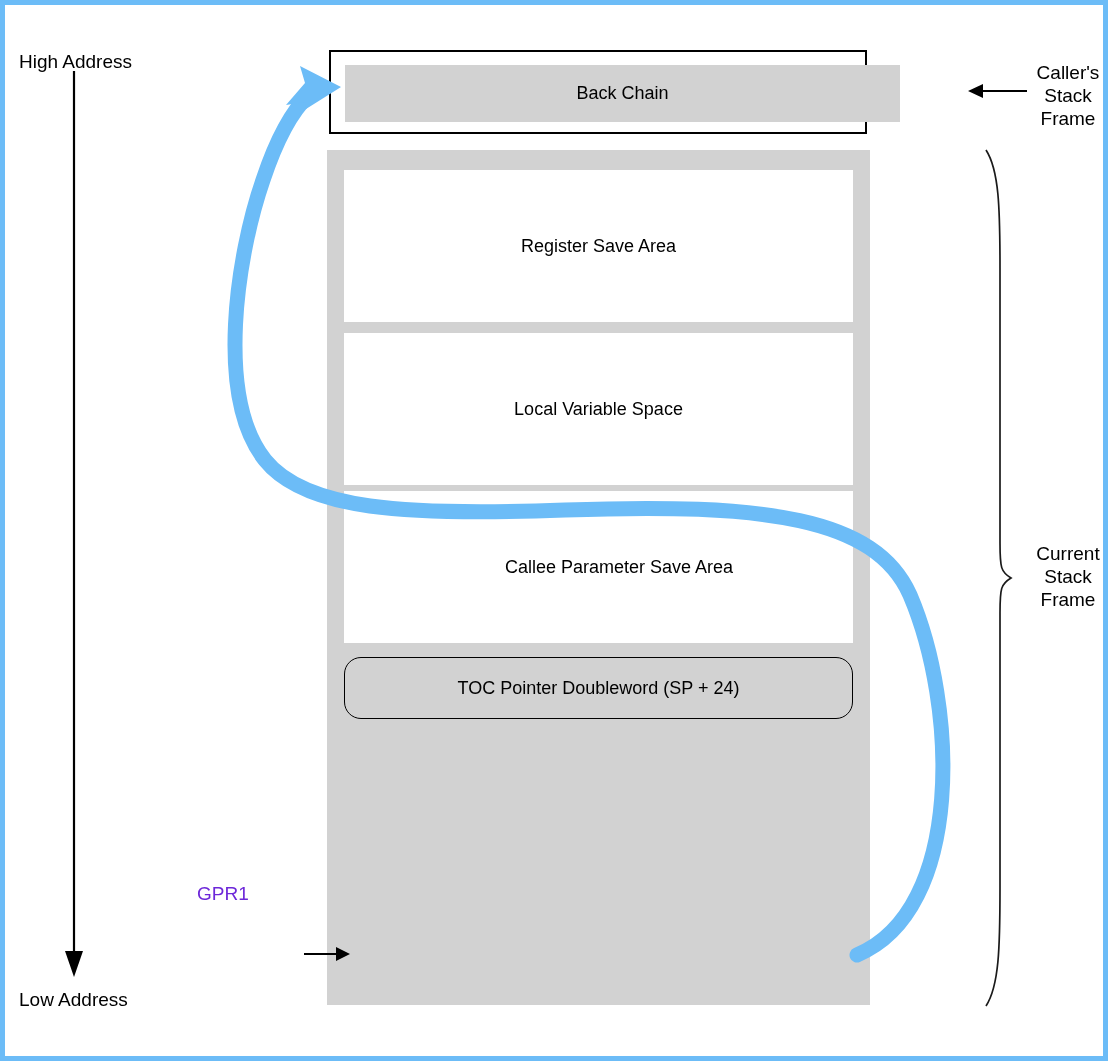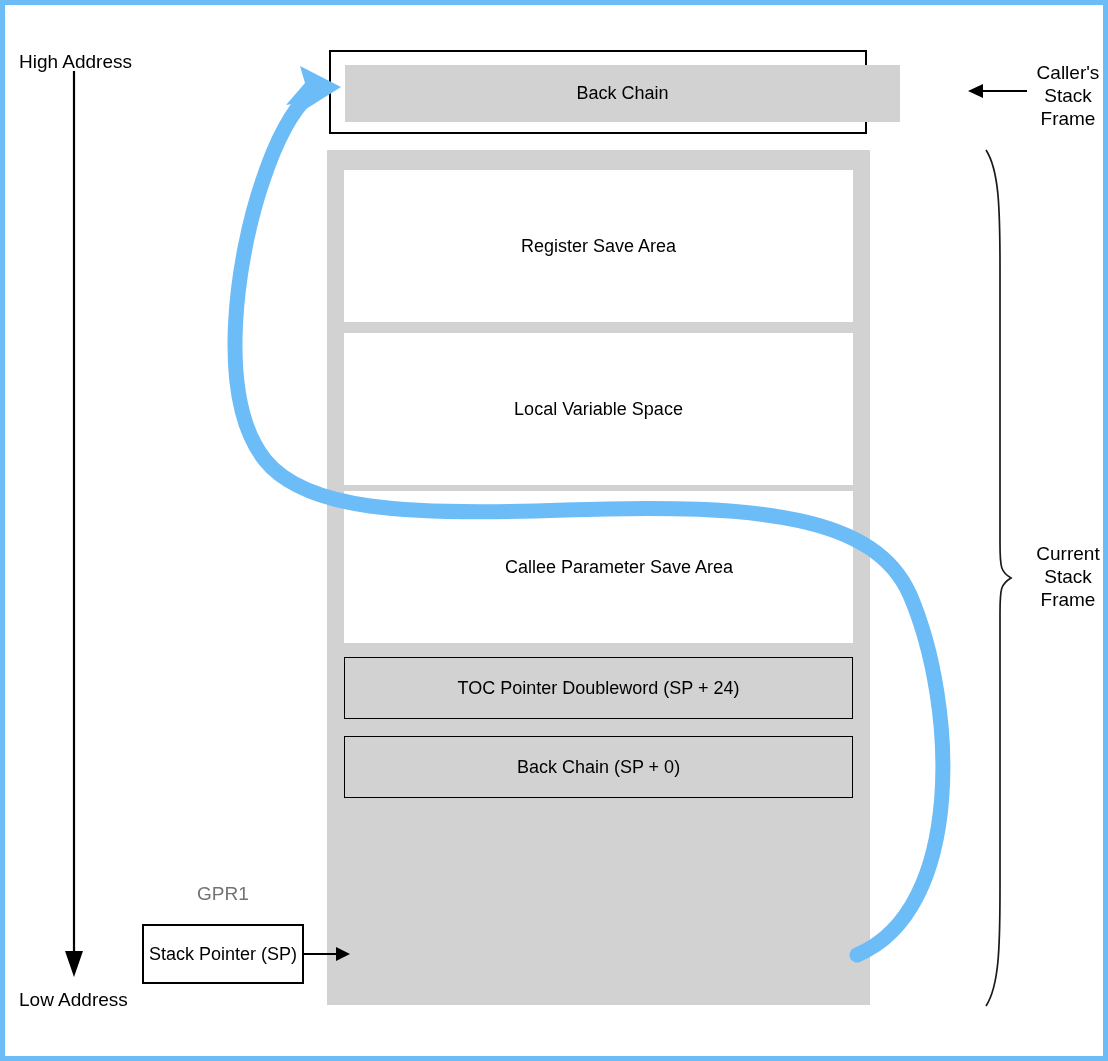--- a/index.html
+++ b/index.html
@@ -83,33 +83,33 @@
     border: none;
     text-align: center;
   }
   .slot-gray {
     background: #d2d2d2;
     border: 1.5px solid #000;
   }
   #slot-register-save  { height: 152px; margin-bottom: 11px; }
   #slot-local-var      { height: 152px; margin-bottom: 6px; }
   #slot-callee-param   { height: 152px; margin-bottom: 14px; padding-left: 41px; }
-  #slot-toc-pointer    { height: 62px;  margin-bottom: 17px; }
+  #slot-toc-pointer    { height: 62px;  margin-bottom: 17px; border-radius: 17px; }
   #slot-lr-save        { height: 62px;  margin-bottom: 17px; }
   #slot-reserved       { height: 32px;  margin-bottom: 17px; }
   #slot-cr-save        { height: 32px;  margin-bottom: 17px; }
   #slot-backchain-sp0  { height: 62px;  margin-bottom: 0px; }
 
   
   #gpr1-label {
     position: absolute;
     left: 192px;
     top: 878px;
     font-size: 19px;
-    color: #737373;
+    color: #6d28d9;
   }
   #stack-pointer-box {
     position: absolute;
     left: 137px;
     top: 919px;
     width: 162px;
     height: 60px;
     box-sizing: border-box;
     border: 2px solid #000;
     background: #ffffff;
@@ -170,26 +170,24 @@
 
   <div id="caller-frame">
     <div id="caller-backchain">Back Chain</div>
   </div>
 
   <div id="current-frame">
     <div class="slot slot-white" id="slot-register-save">Register Save Area</div>
     <div class="slot slot-white" id="slot-local-var">Local Variable Space</div>
     <div class="slot slot-white" id="slot-callee-param">Callee Parameter Save Area</div>
     <div class="slot slot-gray" id="slot-toc-pointer">TOC Pointer Doubleword (SP + 24)</div>
-    <div class="slot slot-gray" id="slot-backchain-sp0">Back Chain (SP + 0)</div>
   </div>
 
   <div id="gpr1-label">GPR1</div>
 
-  <div id="stack-pointer-box">Stack Pointer (SP)</div>
 
   <svg id="sp-arrow-svg" width="48" height="26" viewBox="0 0 48 26">
     <line x1="0" y1="13" x2="36" y2="13" stroke="#000" stroke-width="2"></line>
     <polygon points="46,13 32,6 32,20" fill="#000"></polygon>
   </svg>
 
   <svg id="caller-arrow-svg" width="62" height="20" viewBox="0 0 62 20">
     <line x1="60" y1="10" x2="14" y2="10" stroke="#000" stroke-width="2"></line>
     <polygon points="1,10 16,3 16,17" fill="#000"></polygon>
   </svg>

